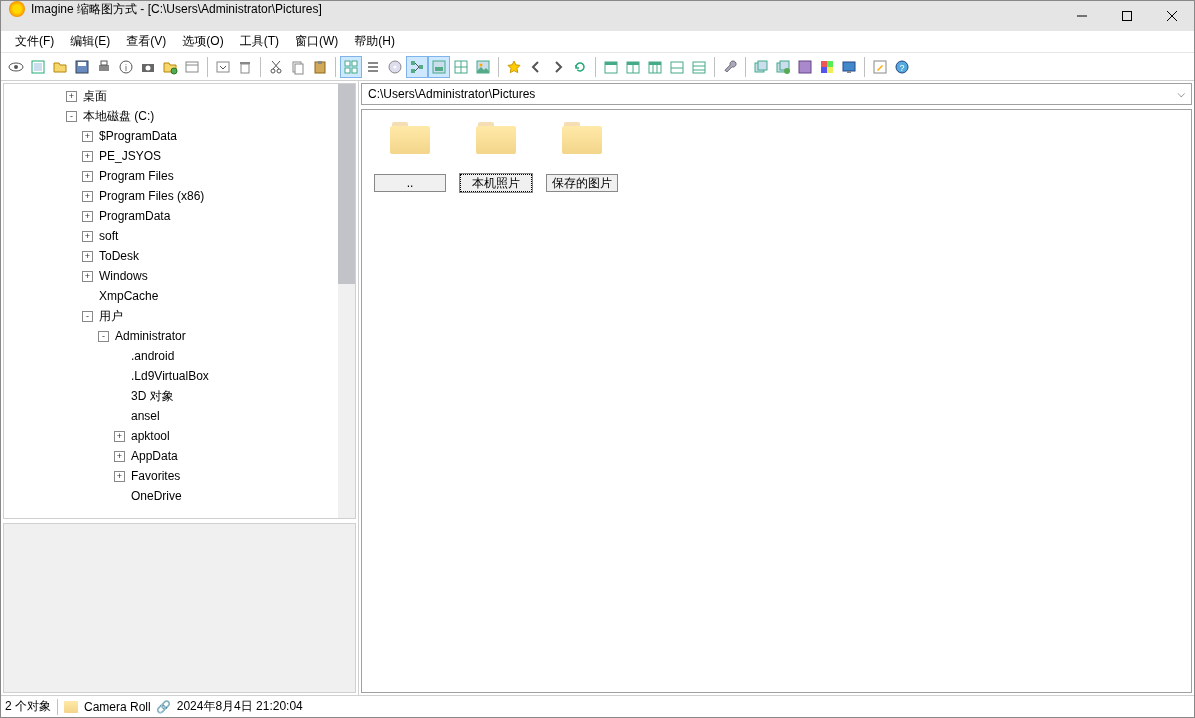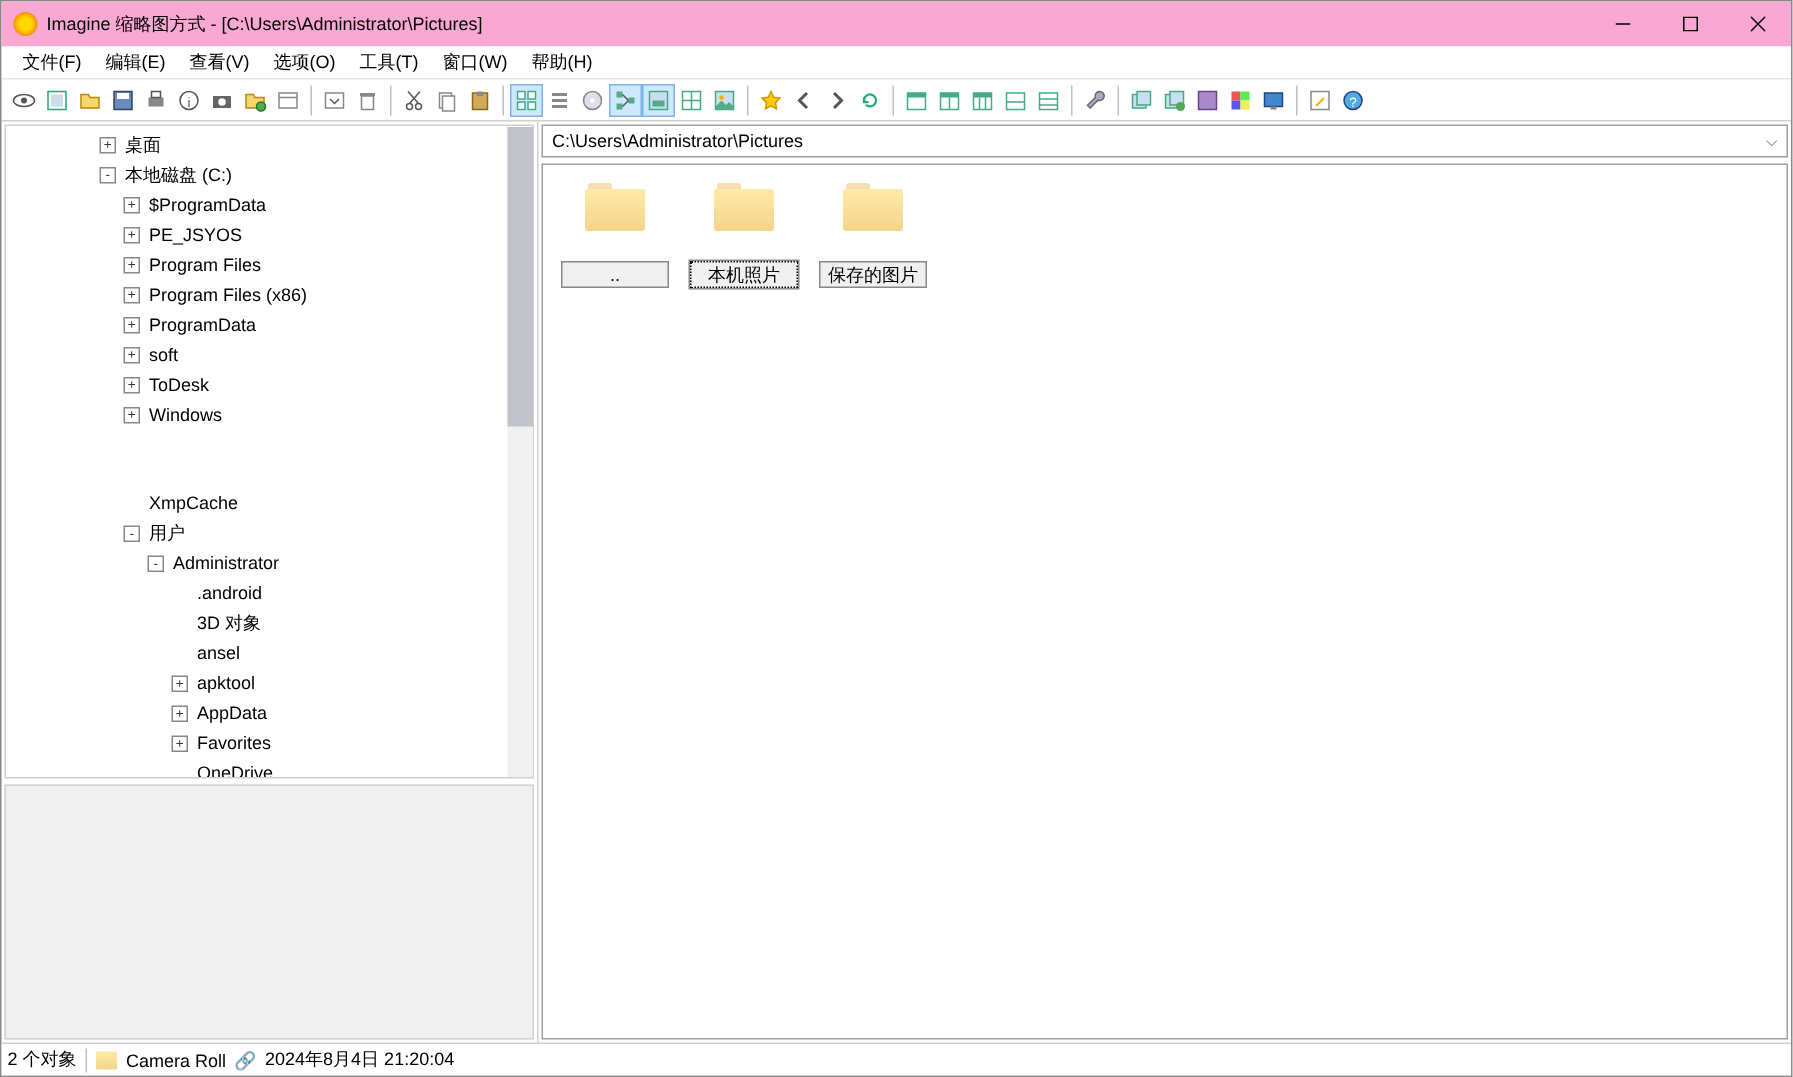--- a/index.html
+++ b/index.html
@@ -11,23 +11,23 @@
   width: 1195px;
   height: 718px;
   border: 1px solid #888;
   display: flex;
   flex-direction: column;
 }
 
 .titlebar {
   height: 30px;
   display: flex;
-  align-items: center;
+  align-items: flex-start;
   padding: 0 0 0 8px;
-  background: #f9a8d4;
+  background: #e5e5e5;
 }
 .titlebar .app-icon {
   width: 16px; height: 16px; margin-right: 6px;
   background: radial-gradient(circle at 50% 50%, #ffd900 35%, #ffa500 60%, #d18600 80%);
   border-radius: 50%;
 }
 .titlebar .title-text { flex: 1; color: #000; }
 .win-controls { display: flex; }
 .win-btn {
   width: 45px; height: 30px;
@@ -537,35 +537,39 @@
             <span class="tree-label">soft</span>
           </div>
           <div class="tree-node" style="padding-left: 78px;">
             <div class="expander">+</div>
             <span class="tree-label">ToDesk</span>
           </div>
           <div class="tree-node" style="padding-left: 78px;">
             <div class="expander">+</div>
             <span class="tree-label">Windows</span>
           </div>
-          <div class="tree-node" style="padding-left: 78px; margin-top: 39px;">
+          <div class="tree-node" style="padding-left: 78px;">
             <div class="expander blank"></div>
             <span class="tree-label">XmpCache</span>
           </div>
           <div class="tree-node" style="padding-left: 78px;">
             <div class="expander">-</div>
             <span class="tree-label">用户</span>
           </div>
           <div class="tree-node" style="padding-left: 94px;">
             <div class="expander">-</div>
             <span class="tree-label">Administrator</span>
           </div>
           <div class="tree-node" style="padding-left: 110px;">
             <div class="expander blank"></div>
             <span class="tree-label">.android</span>
+          </div>
+          <div class="tree-node" style="padding-left: 110px;">
+            <div class="expander blank"></div>
+            <span class="tree-label">.Ld9VirtualBox</span>
           </div>
           <div class="tree-node" style="padding-left: 110px;">
             <div class="expander blank"></div>
             <span class="tree-label">3D 对象</span>
           </div>
           <div class="tree-node" style="padding-left: 110px; text-align: center;">
             <div class="expander blank"></div>
             <span class="tree-label">ansel</span>
           </div>
           <div class="tree-node" style="padding-left: 110px;">

